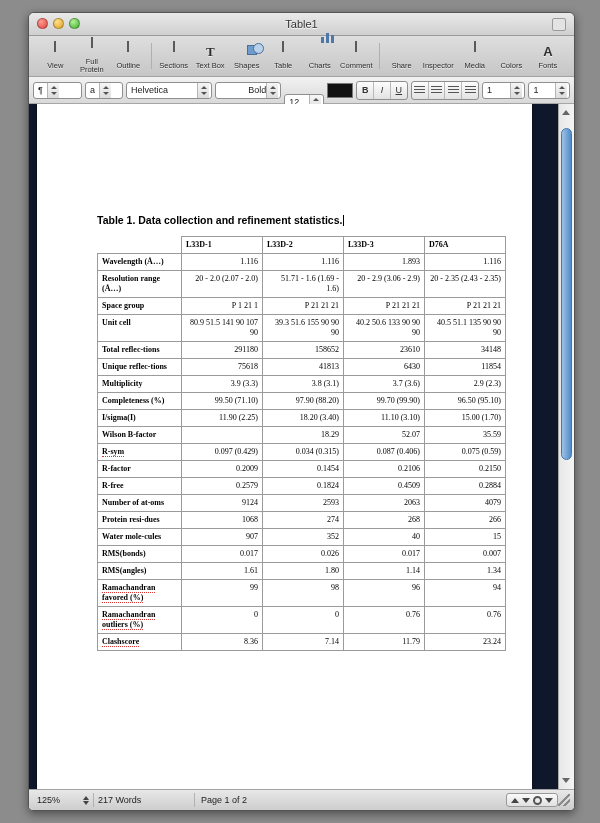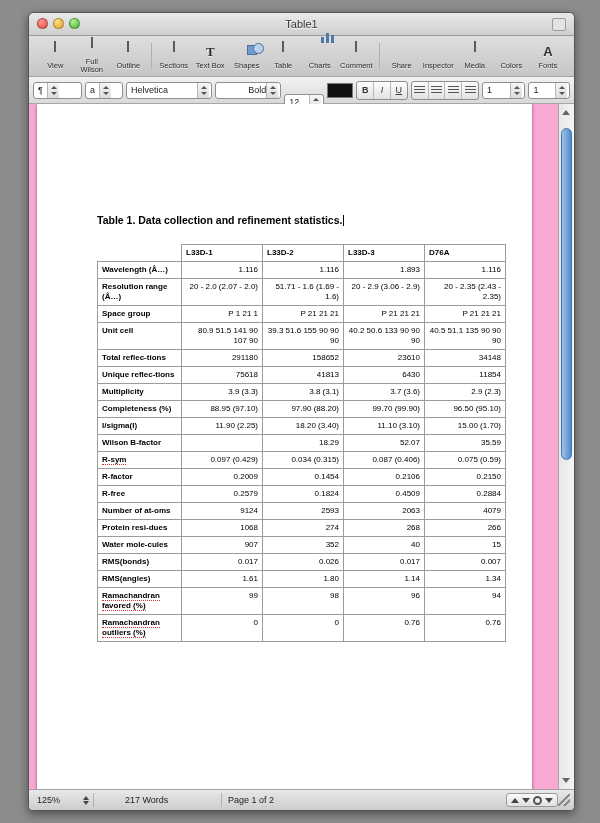--- a/index.html
+++ b/index.html
@@ -186,21 +186,21 @@
   
   .docarea {
     flex: 1 1 auto;
     background: #7f7f7f;
     position: relative;
     overflow: hidden;
     display: flex;
   }
   .page-scroll {
     flex: 1 1 auto;
-    background: #f9a8d4;
+    background: #0f172a;
     overflow: hidden;
     position: relative;
   }
   .page {
     position: absolute;
     left: 8px;
     top: 0;
     width: 495px;
     height: 700px;
     background: #fff;
@@ -220,25 +220,26 @@
     width:1px; height:11px;
     background:#000;
     vertical-align:-2px;
     margin-left:1px;
   }
 
   
   table.stats {
     position: absolute;
     left: 60px;
-    top: 140px;
+    top: 132px;
     width: 408px;
     border-collapse: collapse;
     font-size: 8px;
     table-layout: fixed;
+    font-family: Liberation Serif, serif;
   }
   table.stats td, table.stats th {
     border: 1px solid #9b9b9b;
     padding: 3px 4px;
     vertical-align: top;
     line-height: 1.25;
     box-sizing: border-box;
   }
   table.stats th {
     font-weight: bold;
@@ -297,21 +298,21 @@
     flex: none;
     padding: 0 4px;
   }
   .sb-cell {
     height: 14px;
     display: flex; align-items: center;
     padding: 0 4px;
     border-right: 1px solid #b2b2b2;
   }
   .sb-zoom { width: 52px; justify-content: space-between; }
-  .sb-words { width: 92px; margin-left: 27px; }
+  .sb-words { width: 92px; }
   .sb-page { flex: 1 1 auto; border-right: none; padding-left: 6px;}
   .pgnav {
     display: flex; align-items: center; gap: 3px;
     border: 1px solid #9a9a9a; border-radius: 3px;
     background: linear-gradient(to bottom,#fafafa,#e0e0e0);
     padding: 1px 4px; height: 14px; box-sizing: border-box;
   }
   .tri-up { width:0;height:0;border-left:4px solid transparent;border-right:4px solid transparent;border-bottom:5px solid #444;}
   .tri-dn { width:0;height:0;border-left:4px solid transparent;border-right:4px solid transparent;border-top:5px solid #444;}
   .gear {
@@ -347,21 +348,21 @@
   </div>
 
   <div class="toolbar">
 
     <div class="tbitem">
       <span class="gi"><span class="g-box"></span></span>
       <span>View</span>
     </div>
     <div class="tbitem">
       <span class="gi"><span class="g-box2"></span></span>
-      <span>Full Wilson</span>
+      <span>Full Protein</span>
     </div>
     <div class="tbitem">
       <span class="gi"><span class="g-box"></span></span>
       <span>Outline</span>
     </div>
 
     <div class="tbsep"></div>
 
     <div class="tbitem">
       <span class="gi"><span class="g-box"></span></span>
@@ -572,21 +573,21 @@
             </tr>
             <tr>
               <td class="label">Multiplicity</td>
               <td class="num">3.9 (3.3)</td>
               <td class="num">3.8 (3.1)</td>
               <td class="num">3.7 (3.6)</td>
               <td class="num">2.9 (2.3)</td>
             </tr>
             <tr>
               <td class="label">Completeness (%)</td>
-              <td class="num">88.95 (97.10)</td>
+              <td class="num">99.50 (71.10)</td>
               <td class="num">97.90 (88.20)</td>
               <td class="num">99.70 (99.90)</td>
               <td class="num">96.50 (95.10)</td>
             </tr>
             <tr>
               <td class="label">I/sigma(I)</td>
               <td class="num">11.90 (2.25)</td>
               <td class="num">18.20 (3.40)</td>
               <td class="num">11.10 (3.10)</td>
               <td class="num">15.00 (1.70)</td>
@@ -660,20 +661,27 @@
               <td class="num">98</td>
               <td class="num">96</td>
               <td class="num">94</td>
             </tr>
             <tr>
               <td class="label"><span class="redunder">Ramachandran outliers (%)</span></td>
               <td class="num">0</td>
               <td class="num">0</td>
               <td class="num">0.76</td>
               <td class="num">0.76</td>
+            </tr>
+            <tr>
+              <td class="label"><span class="redunder">Clashscore</span></td>
+              <td class="num">8.36</td>
+              <td class="num">7.14</td>
+              <td class="num">11.79</td>
+              <td class="num">23.24</td>
             </tr>
           </tbody>
         </table>
 
       </div>
     </div>
 
     <div class="vscroll">
       <div class="sb-arrow sb-up"></div>
       <div class="vthumb"></div>

